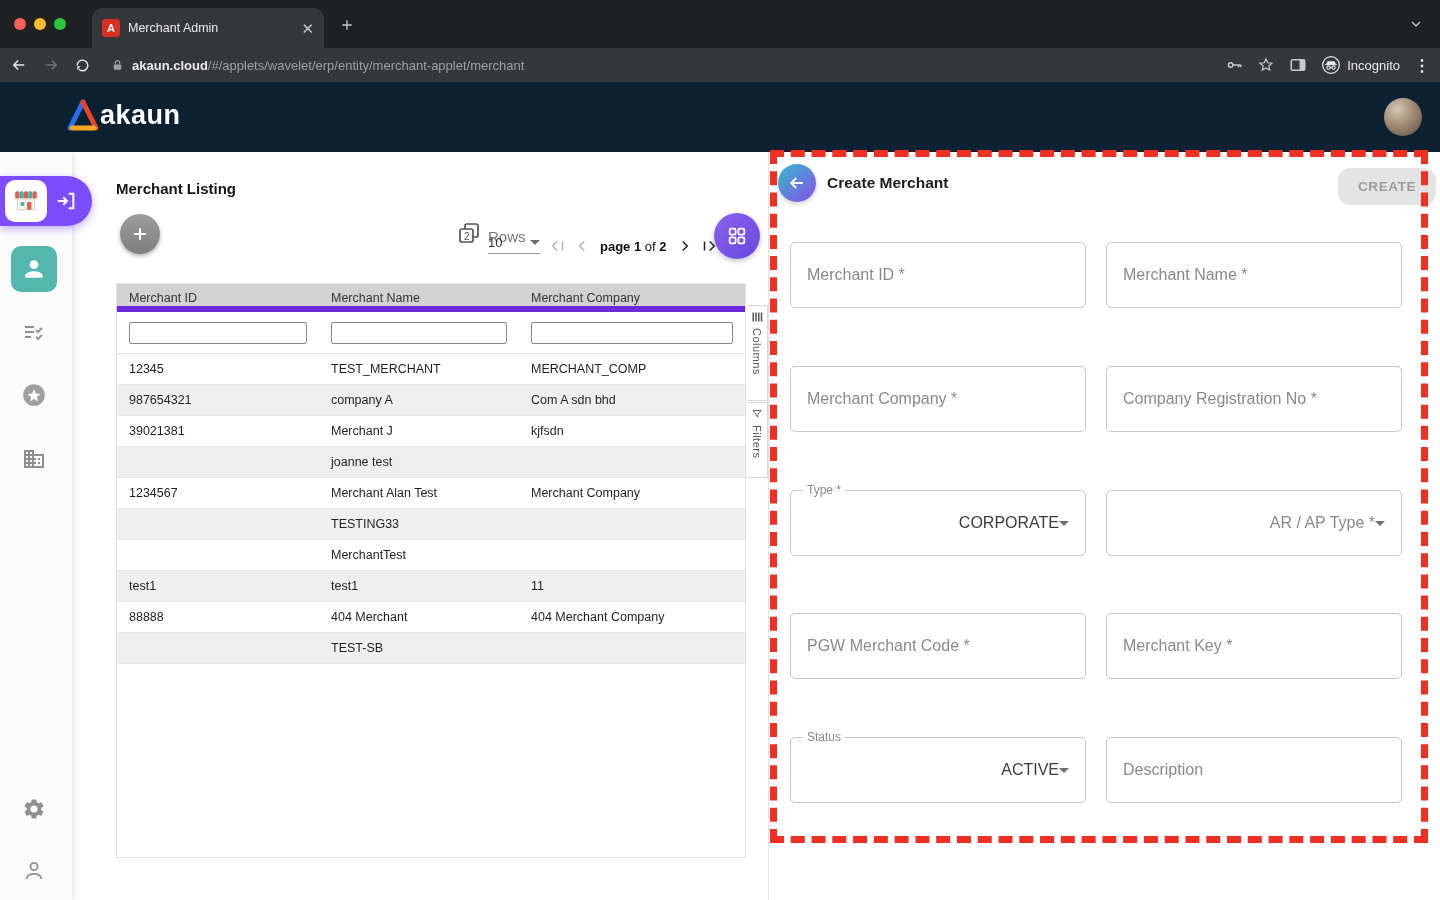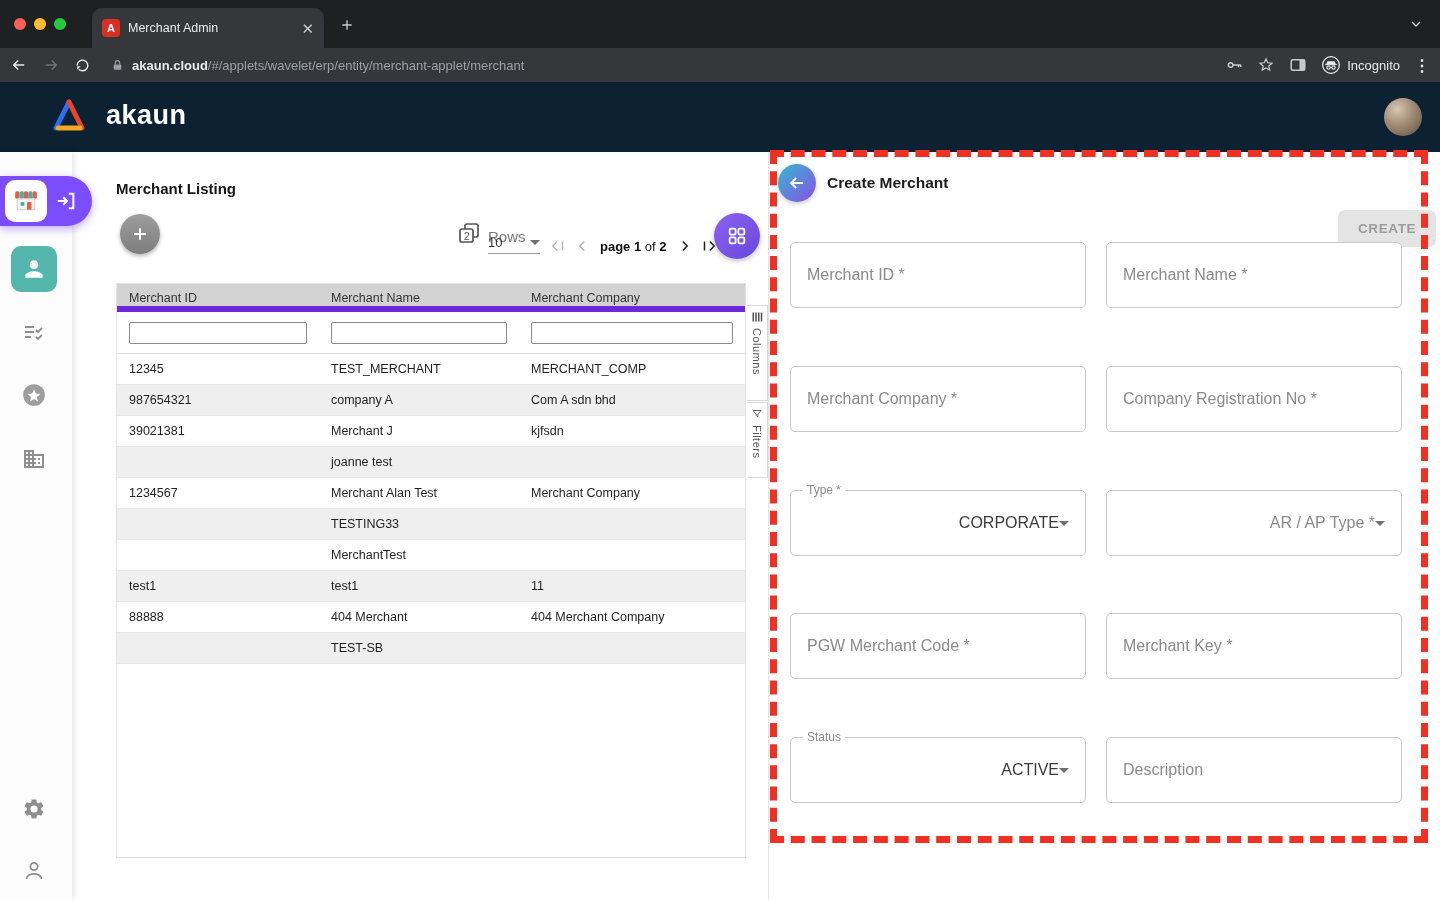--- a/index.html
+++ b/index.html
@@ -20,21 +20,21 @@
 
   .urlbar { position:absolute; left:0; top:48px; width:100%; height:34px; background:#36373a; display:flex; align-items:center; padding:0 10px; gap:14px; }
   .navic { flex:none; display:flex; align-items:center; }
   .omnibox { flex:1; display:flex; align-items:center; gap:8px; padding-left:6px; font-size:13px; white-space:nowrap; overflow:hidden; }
   .url-host { color:#e8eaed; font-weight:bold;margin-top:28px; }
   .url-path { color:#9aa0a6; }
   .incog { display:flex; align-items:center; gap:6px; color:#e8eaed; font-size:13px; }
 
   
   .appheader { position:absolute; left:0; top:82px; width:100%; height:70px; background:#0c2233; }
-  .logo { position:absolute; left:52px; top:17px; display:flex; align-items:center; gap:20px; }
+  .logo { position:absolute; left:66px; top:17px; display:flex; align-items:center; gap:0; }
   .logo-text { color:#fff; font-size:27px; font-weight:bold; letter-spacing:.5px; }
   .avatar { position:absolute; right:18px; top:16px; width:38px; height:38px; border-radius:50%;
             background:radial-gradient(circle at 35% 30%, #d8c7b2 0%, #a08a74 45%, #5d4f42 100%); }
 
   
   .content { position:absolute; left:0; top:152px; width:1440px; height:748px; background:#fff; }
 
   .sidebar { position:absolute; left:0; top:0; width:72px; height:748px; background:#fcfcfc; box-shadow:2px 0 6px rgba(0,0,0,.10); }
   .applet-pill { position:absolute; left:0; top:24px; width:92px; height:50px; background:#7c4dff; border-radius:0 25px 25px 0; box-shadow:0 3px 8px rgba(124,77,255,.45); display:flex; align-items:center; z-index:3; }
   .applet-box { width:42px; height:42px; background:#fff; border-radius:10px; margin-left:5px; display:flex; align-items:center; justify-content:center; }
@@ -67,21 +67,21 @@
   .trow:nth-child(even) { background:#efefef; }
   .td { font-size:12.5px; color:#1f1f1f; line-height:31px; padding-left:12px; white-space:nowrap; overflow:hidden; }
 
   .sidetab { position:absolute; left:747px; width:21px; background:#fff; border:1px solid #d8d8d8; border-left:none; display:flex; flex-direction:column; align-items:center; padding-top:5px; gap:5px; }
   .sidetab .vtext { writing-mode:vertical-rl; font-size:11px; color:#555; letter-spacing:.5px; }
   .divider { position:absolute; left:768px; top:0; width:1px; height:748px; background:#e4e4e4; }
 
   
   .btn-back { position:absolute; left:778px; top:12px; width:38px; height:38px; border-radius:50%; background:linear-gradient(135deg,#35b9cc 0%,#8a4fe8 100%); display:flex; align-items:center; justify-content:center; box-shadow:0 2px 5px rgba(0,0,0,.2); }
   .create-title { position:absolute; left:827px; top:22px; font-size:15.5px; font-weight:bold; color:#1d1d1d; }
-  .btn-create { position:absolute; left:1338px; top:16px; height:37px; padding:5px 20px; background:#e4e4e4; color:#9c9c9c; font-size:13.5px; font-weight:bold; letter-spacing:.6px; border-radius:7px; display:flex; align-items:center;margin-top:42px; }
+  .btn-create { position:absolute; left:1338px; top:16px; height:37px; padding:5px 20px; background:#e4e4e4; color:#9c9c9c; font-size:13.5px; font-weight:bold; letter-spacing:.6px; border-radius:12px; display:flex; align-items:center; }
 
   .field { position:absolute; width:296px; height:66px; border:1px solid #c8c8c8; border-radius:5px; background:#fff; display:flex; align-items:center; padding:0 16px; font-size:16px; color:#8a8a8a; }
   .field.sel { justify-content:flex-end; }
   .field .val { color:#3c3c3c; font-weight:500; }
   .flabel { position:absolute; top:-8px; left:12px; background:#fff; padding:0 4px; font-size:12px; color:#8a8a8a; }
   .c1 { left:790px; } .c2 { left:1106px; }
   .r1 { top:90px; } .r2 { top:214px; } .r3 { top:338px; } .r4 { top:461px; } .r5 { top:585px; }
 
   
   .annotation { position:absolute; left:770px; top:150px; width:658px; height:693px; border:7px dashed #f03022; pointer-events:none; z-index:10; }

